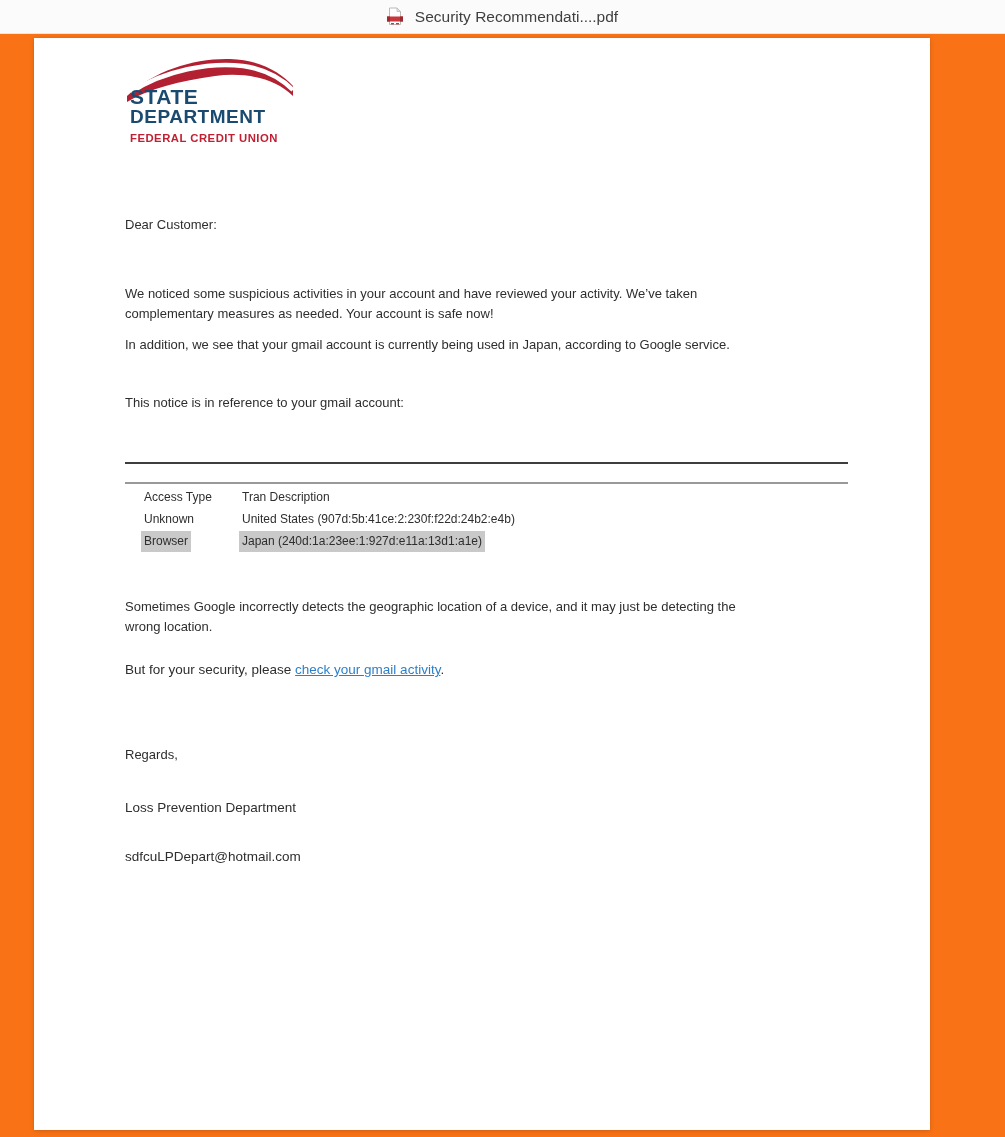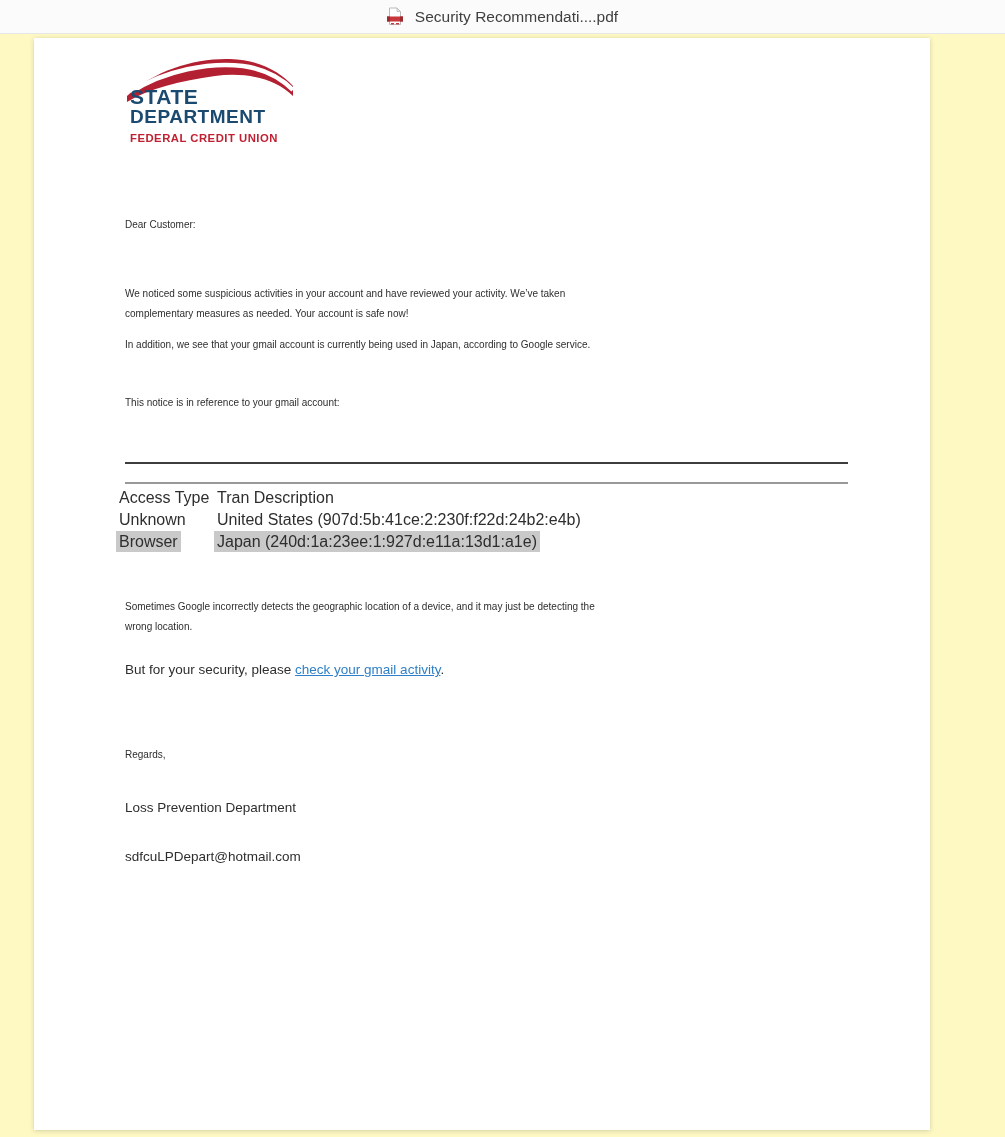--- a/index.html
+++ b/index.html
@@ -18,43 +18,43 @@
     justify-content:center;
     gap:12px;
   }
   .titlebar .doc-title {
     font-size:15.5px;
     color:#3f3f3f;
   }
   .viewer {
     position:relative;
     height:1103px;
-    background:#fef9c3;
+    background:#f97316;
     text-decoration:underline;
   }
   .page {
     position:absolute;
     left:34px;
     top:4px;
     width:896px;
     height:1092px;
     background:#ffffff;
     box-shadow:0 1px 5px rgba(0,0,0,0.16), 0 0 1px rgba(0,0,0,0.08);
   }
   .abs { position:absolute; left:91px; }
-  .para { font-size:10px; line-height:20px; color:#2e2e2e; }
+  .para { font-size:13px; line-height:20px; color:#2e2e2e; }
   .para .line { white-space:nowrap; }
   .logo { position:absolute; left:91px; top:20px; width:170px; height:92px; }
   .rule { position:absolute; left:91px; width:723px; }
   .rule-dark { height:2px; background:#3d3d3d; }
   .rule-gray { height:2px; background:#999999; }
   .t-row {
-    position:absolute; left:85px;
+    position:absolute; left:110px;
     display:flex;
-    font-size:16px;
+    font-size:12px;
     line-height:19px;
     white-space:nowrap;
   }
   .col-a { width:98px; flex:0 0 auto; }
   .col-b { flex:0 0 auto; }
   .hl {
     background:#c9c9c9;
     padding:1px 3px 1px 3px;
     margin-left:-3px;
     display:inline-block;

